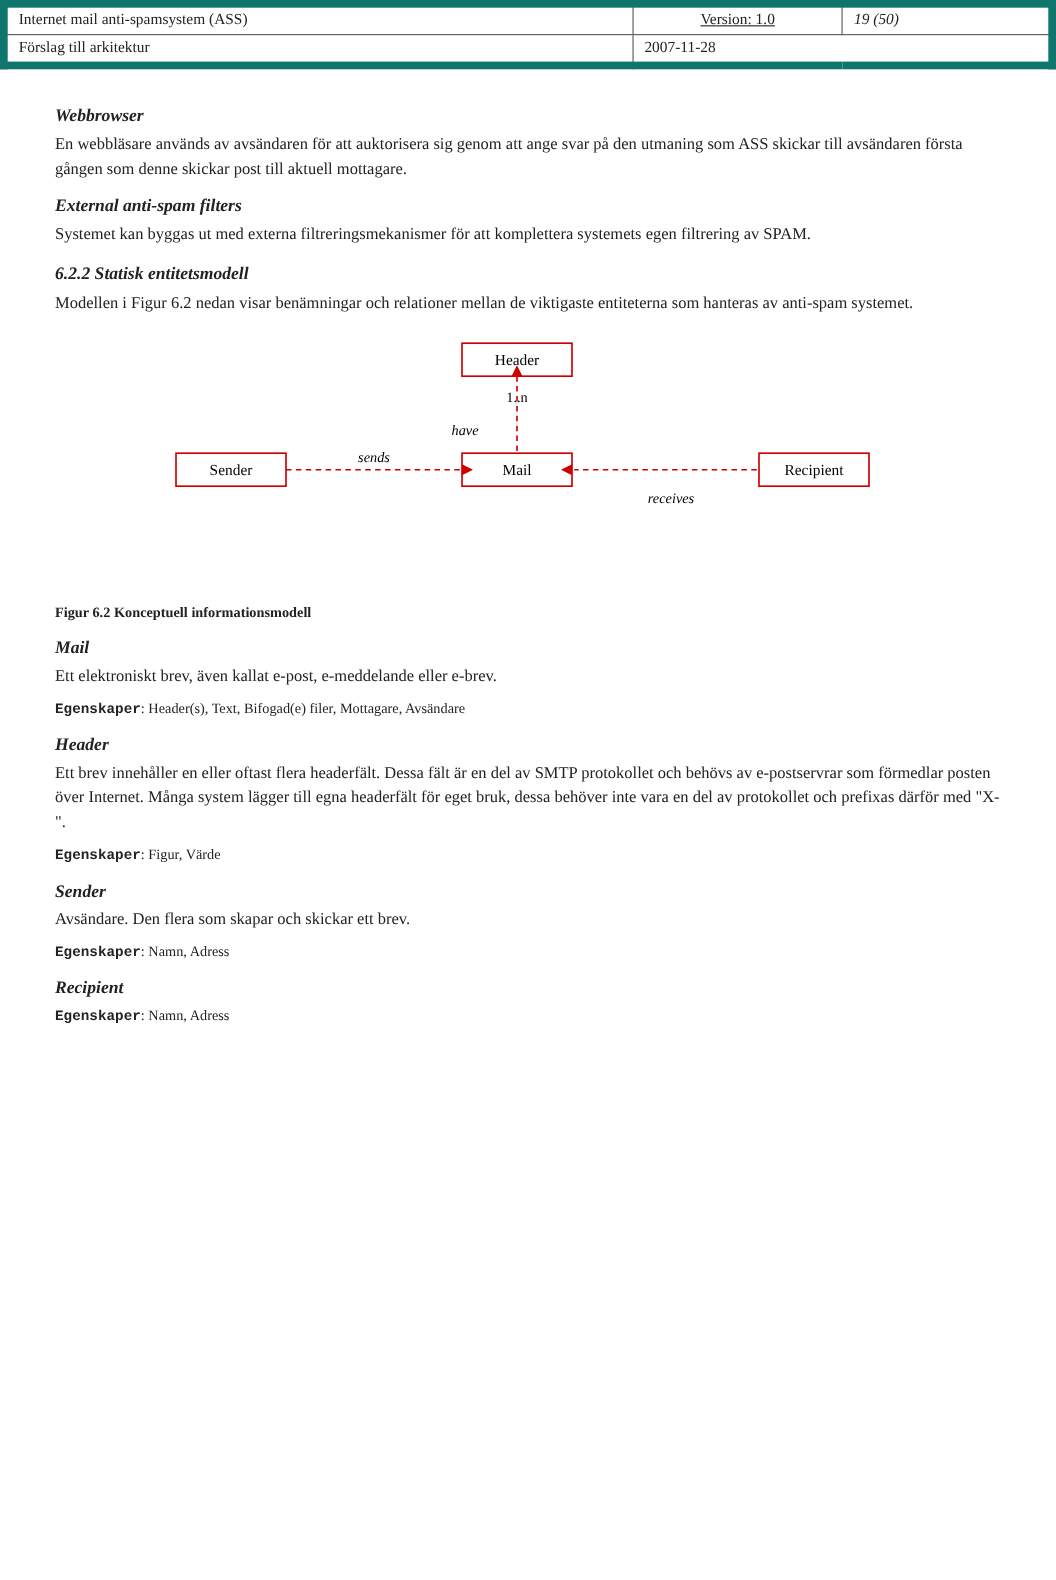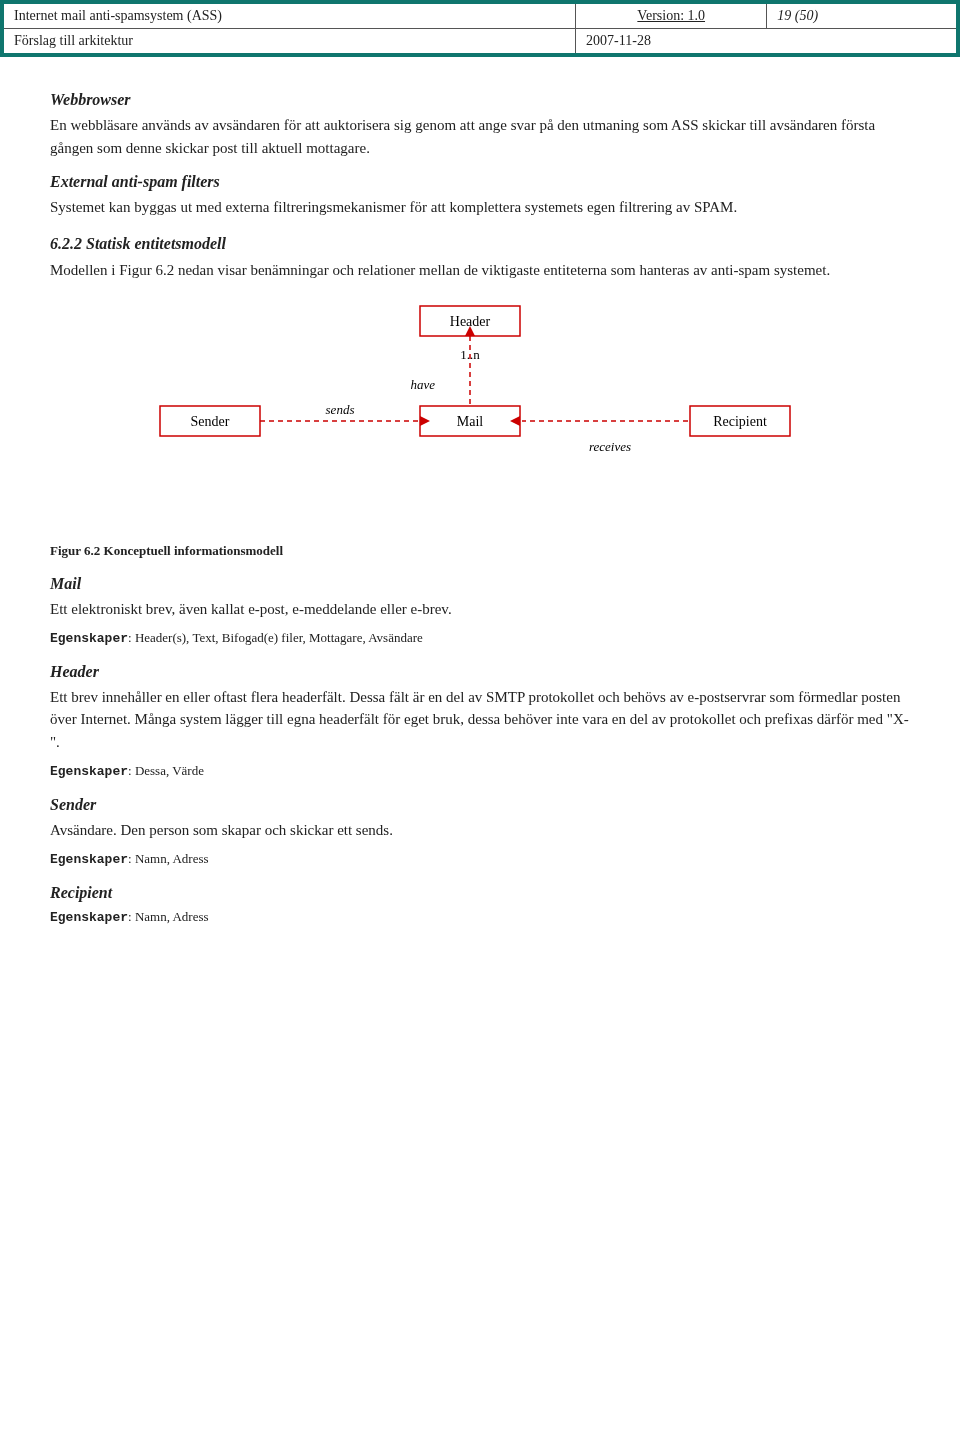--- a/index.html
+++ b/index.html
@@ -8,21 +8,21 @@
       font-size: 15px;
       color: #222;
       background: #fff;
       width: 960px;
     }
 
     
     .doc-header {
       width: 100%;
       border-collapse: collapse;
-      border: 4px solid #0f766e;
+      border: 7px solid #0f766e;
     }
     .doc-header td {
       border: 1px solid #555;
       padding: 4px 10px;
       font-size: 14px;
     }
     .doc-header .title-cell { font-weight: normal; width: 60%; }
     .doc-header .version-cell { width: 20%; text-align: center; text-decoration: underline; }
     .doc-header .page-cell { width: 20%; text-align: left; font-style: italic; }
     .doc-header .subtitle-cell { font-weight: normal; }
@@ -175,27 +175,27 @@
     <p>Ett elektroniskt brev, även kallat e-post, e-meddelande eller e-brev.</p>
     <p class="egenskaper">
       <strong>Egenskaper</strong><span>: Header(s), Text, Bifogad(e) filer, Mottagare, Avsändare</span>
     </p>
   </div>
 
   <div>
     <div class="section-title-italic">Header</div>
     <p>Ett brev innehåller en eller oftast flera headerfält. Dessa fält är en del av SMTP protokollet och behövs av e-postservrar som förmedlar posten över Internet. Många system lägger till egna headerfält för eget bruk, dessa behöver inte vara en del av protokollet och prefixas därför med "X-".</p>
     <p class="egenskaper">
-      <strong>Egenskaper</strong><span>: Dessa, Värde</span>
+      <strong>Egenskaper</strong><span>: Figur, Värde</span>
     </p>
   </div>
 
   <div>
     <div class="section-title-italic">Sender</div>
-    <p>Avsändare. Den person som skapar och skickar ett sends.</p>
+    <p>Avsändare. Den flera som skapar och skickar ett brev.</p>
     <p class="egenskaper">
       <strong>Egenskaper</strong><span>: Namn, Adress</span>
     </p>
   </div>
 
   <div>
     <div class="section-title-italic">Recipient</div>
     <p class="egenskaper">
       <strong>Egenskaper</strong><span>: Namn, Adress</span>
     </p>

